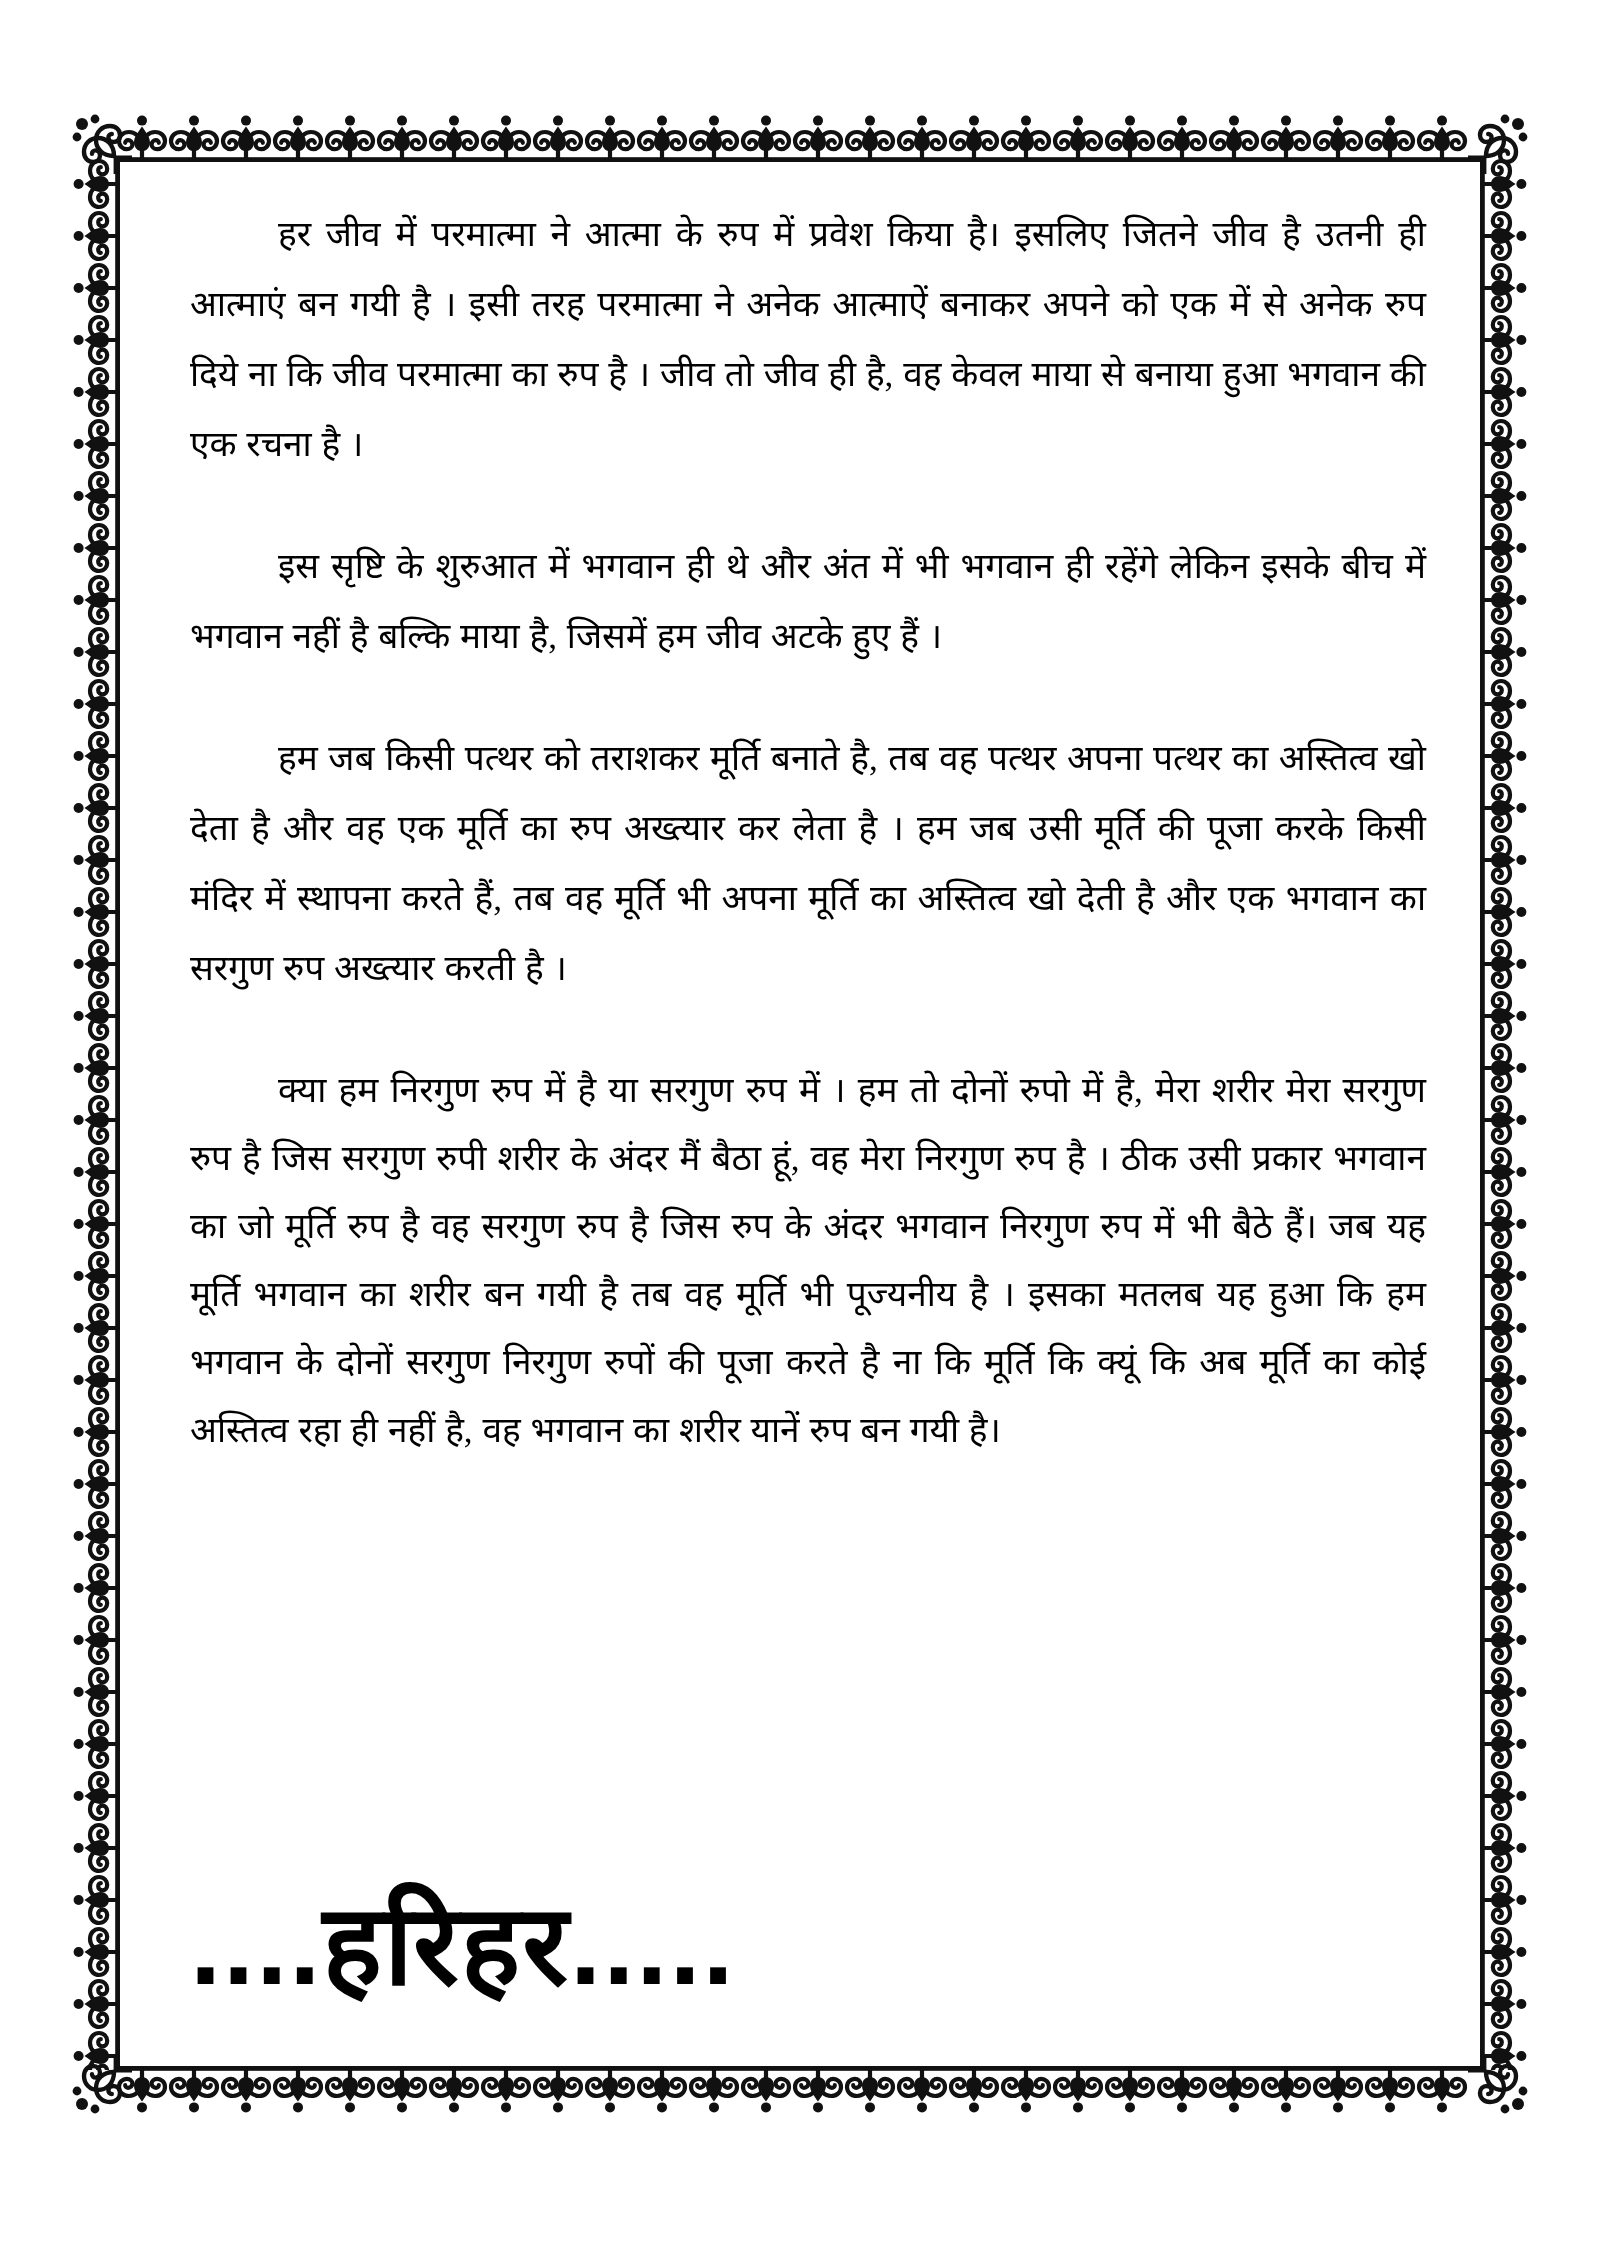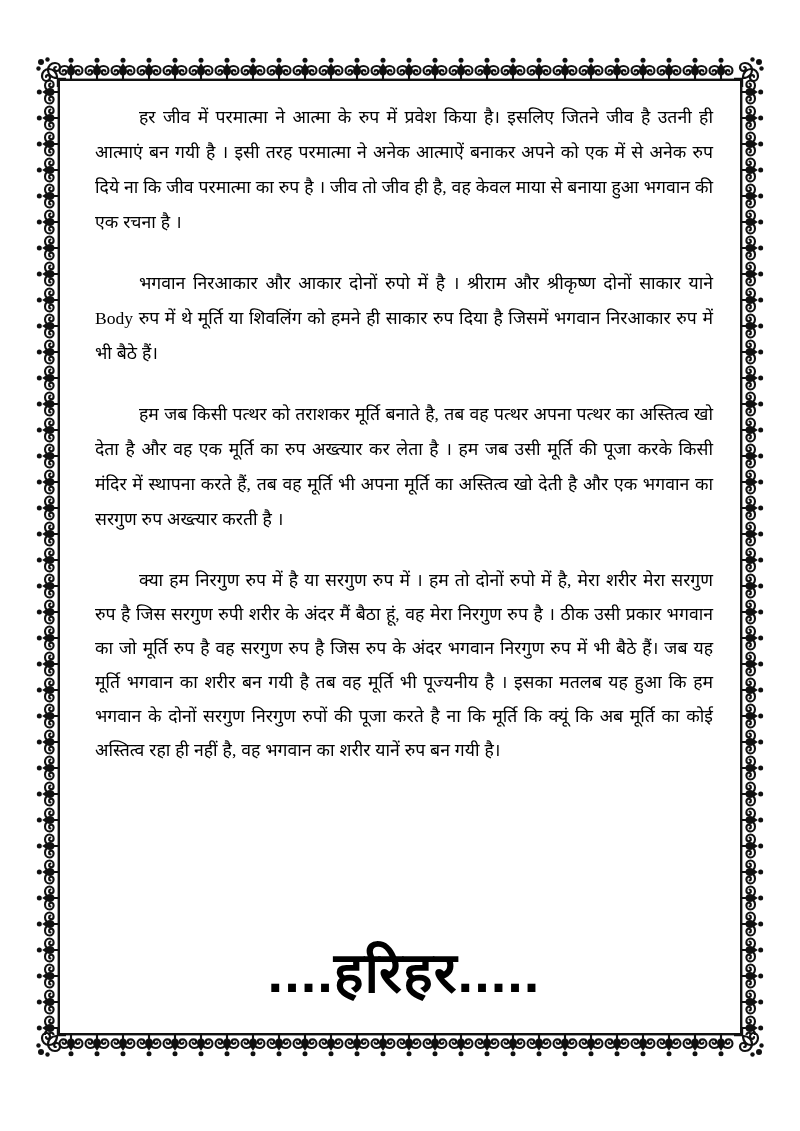--- a/index.html
+++ b/index.html
@@ -98,21 +98,21 @@
     word-spacing: 0.5px;
   }
   .para:last-of-type { margin-bottom: 0; }
   .p-long { line-height: 34px; font-family: Liberation Serif, serif; }
 
   .closing {
     position: absolute;
     left: 0;
     top: 845px;
     width: 618px;
-    text-align: center;
+    text-align: left;
     font-size: 56px;
     font-weight: 700;
     letter-spacing: 1px;
     line-height: 1;
     font-family: "Liberation Sans", "DejaVu Sans", sans-serif;
   }
 </style>
 </head>
 <body>
 
@@ -424,22 +424,22 @@
         <circle cx="2.5" cy="11.5" r="2.2" fill="#111"></circle>
       </svg>
     </div>
 
   </div>
 
   <div class="content">
 
     <p class="para">हर जीव में परमात्मा ने आत्मा के रुप में प्रवेश किया है। इसलिए जितने जीव है उतनी ही आत्माएं बन गयी है । इसी तरह परमात्मा ने अनेक आत्माऐं बनाकर अपने को एक में से अनेक रुप दिये ना कि जीव परमात्मा का रुप है । जीव तो जीव ही है, वह केवल माया से बनाया हुआ भगवान की एक रचना है ।</p>
 
-
-    <p class="para">भगवान निरआकार और आकार दोनों रुपो में है । श्रीराम और श्रीकृष्ण दोनों साकार याने Body रुप में थे  मूर्ति या शिवलिंग को हमने ही साकार रुप दिया है जिसमें भगवान निरआकार रुप में भी बैठे हैं।</p>
+    <p class="para">इस सृष्टि के शुरुआत में भगवान ही थे और अंत में भी भगवान ही रहेंगे लेकिन इसके बीच में भगवान नहीं है बल्कि माया है, जिसमें हम जीव अटके हुए हैं ।</p>
+
 
     <p class="para">हम जब किसी पत्थर को तराशकर मूर्ति बनाते है, तब वह पत्थर अपना पत्थर का अस्तित्व खो देता है और वह एक मूर्ति का रुप अख्त्यार कर लेता है । हम जब उसी मूर्ति की पूजा करके किसी मंदिर में  स्थापना करते हैं, तब वह मूर्ति भी अपना मूर्ति का अस्तित्व खो देती है और एक भगवान का सरगुण रुप अख्त्यार करती है ।</p>
 
     <p class="para p-long">क्या हम निरगुण रुप में है या सरगुण रुप में । हम तो दोनों रुपो में है, मेरा शरीर मेरा सरगुण रुप है जिस सरगुण रुपी शरीर के अंदर मैं बैठा हूं, वह मेरा निरगुण रुप है । ठीक उसी प्रकार भगवान का जो मूर्ति रुप है वह सरगुण रुप है जिस रुप के अंदर भगवान निरगुण रुप में भी बैठे हैं। जब यह मूर्ति भगवान का शरीर बन गयी है तब वह मूर्ति भी पूज्यनीय  है । इसका मतलब यह हुआ कि हम भगवान के दोनों सरगुण निरगुण रुपों की पूजा करते है ना कि मूर्ति कि क्यूं कि अब मूर्ति का कोई अस्तित्व रहा ही नहीं है, वह भगवान का शरीर यानें रुप बन गयी है।</p>
 
     <div class="closing">....हरिहर.....</div>
 
   </div>
 
 </div>

